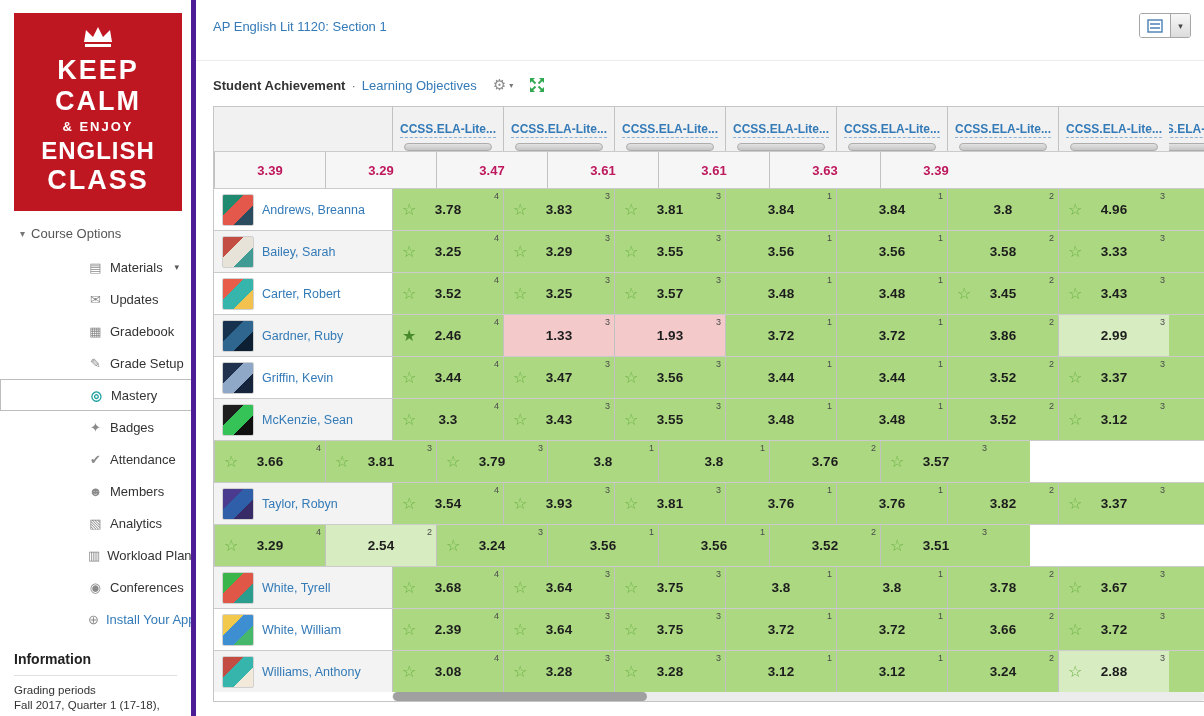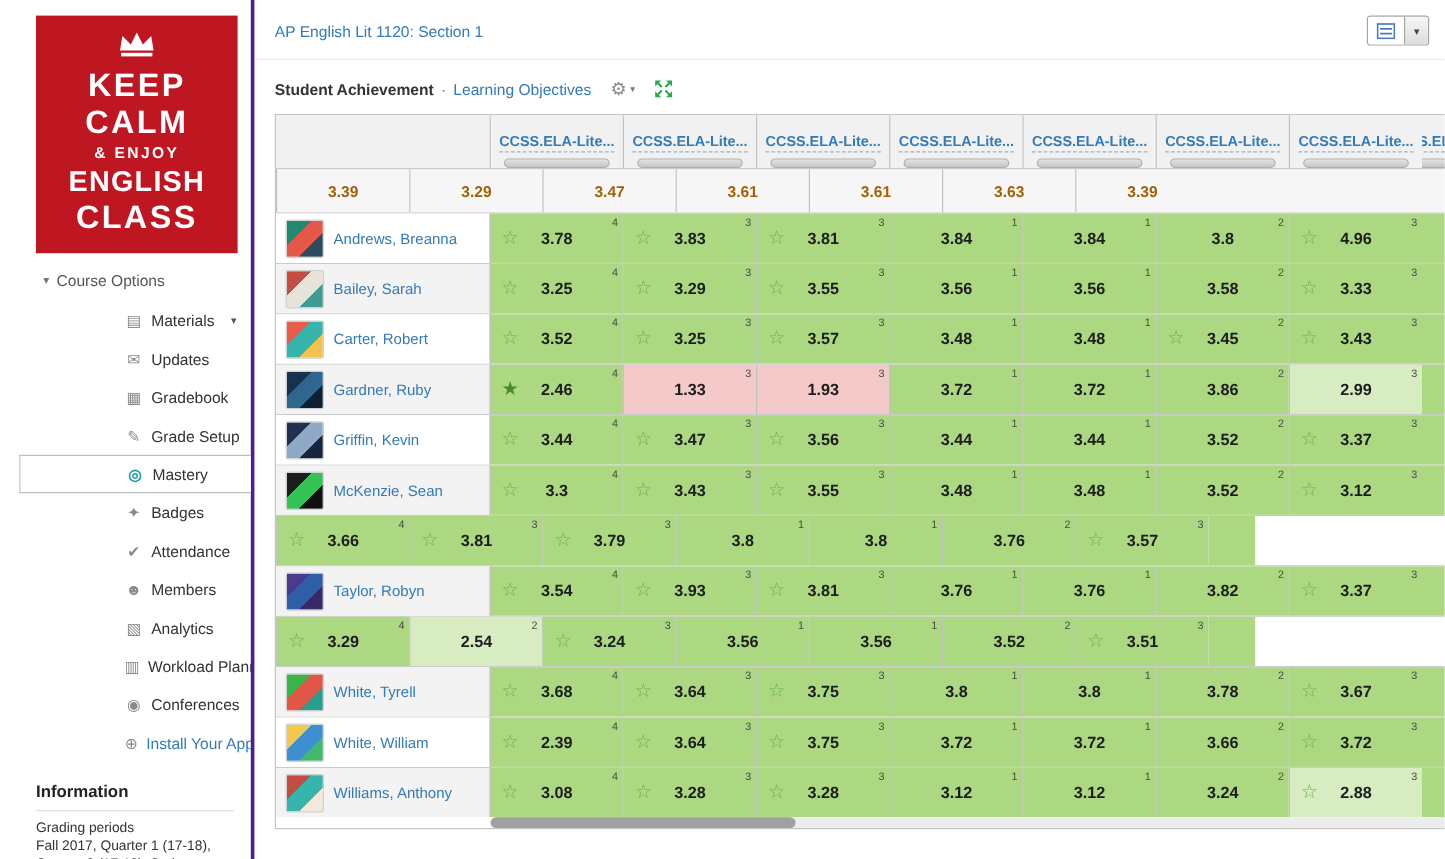--- a/index.html
+++ b/index.html
@@ -1,21 +1,21 @@
 <!DOCTYPE html>
 <html><head>
 <meta charset="utf-8">
 <style>
   * { box-sizing: border-box; margin:0; padding:0; }
   body { width:1204px; height:716px; overflow:hidden; background:#fff;
          font-family:"Liberation Sans", sans-serif; color:#333; }
   .app { display:flex; width:1204px; height:716px; }
 
   
-  .sidebar { width:196px; flex:0 0 196px; border-right:3px solid #4c1d95; background:#fff; overflow:hidden;margin-left:16px; }
+  .sidebar { width:196px; flex:0 0 196px; border-right:5px solid #4c1d95; background:#fff; overflow:hidden; }
   .poster { width:168px; height:198px; margin:13px 0 0 14px; background:#bf1722; color:#fff;
             text-align:center; padding-top:12px; }
   .poster .crown { margin-bottom:2px; }
   .p1,.p2,.p5 { font-size:27px; font-weight:bold; letter-spacing:2px; line-height:1.15; }
   .p3 { font-size:13px; font-weight:bold; letter-spacing:2px; line-height:1.5; }
   .p4 { font-size:24px; font-weight:bold; letter-spacing:1px; line-height:1.2; }
   .course-options { padding:15px 0 0 20px; font-size:13px; color:#555; display:flex; align-items:center; gap:6px; cursor:pointer; }
   .co-caret { font-size:10px; color:#777; }
   nav { margin-top:10px; }
   .nav-item { height:32px; display:flex; align-items:center; padding-left:88px; font-size:13px; color:#333; cursor:pointer; position:relative; }
@@ -24,21 +24,21 @@
   .nav-caret { margin-left:auto; margin-right:12px; font-size:9px; color:#555; }
   .nav-item.selected { border:1px solid #bdbdbd; border-right:0; background:#fff; }
   .nav-item.selected .nav-icon { color:#1fa2a0; font-weight:bold; }
   .nav-item.linkish { color:#337ab7; }
   .info-h { margin:16px 14px 0 14px; padding-bottom:8px; border-bottom:1px solid #e0e0e0;
             font-weight:bold; font-size:14px; color:#222; }
   .grading { margin:7px 14px 0 14px; font-size:11.5px; color:#333; line-height:1.3; }
 
   
   .main { flex:1; position:relative; overflow:hidden; }
-  .topbar { position:relative; height:50px; border-bottom:1px solid #ececec; }
+  .topbar { position:relative; height:61px; border-bottom:1px solid #ececec; }
   .course-title { position:absolute; left:17px; top:19px; font-size:13px; color:#337ab7; text-decoration:none; cursor:pointer; }
   .split-btn { position:absolute; right:13px; top:13px; display:flex; height:25px; border:1px solid #a6a6a6; border-radius:3px; overflow:hidden; }
   .sb-main { width:30px; background:#fff; display:flex; align-items:center; justify-content:center; cursor:pointer; }
   .sb-caret { width:20px; background:linear-gradient(#f7f7f7,#dcdcdc); border-left:1px solid #a6a6a6;
               display:flex; align-items:center; justify-content:center; font-size:9px; color:#444; cursor:pointer; }
   .toolbar { display:flex; align-items:center; padding:15px 0 12px 17px; font-size:13px; }
   .tb-title { font-weight:bold; color:#333; }
   .tb-sep { margin:0 6px; color:#777; }
   .tb-link { color:#337ab7; cursor:pointer; text-decoration:none; }
   .gear-group { margin-left:16px; display:flex; align-items:center; gap:3px; cursor:pointer; color:#8a8a8a; }
@@ -53,21 +53,21 @@
   .cell { position:relative; }
   .name-col { flex:0 0 178px; width:178px; }
   .gcol { flex:0 0 111px; width:111px; border-left:1px solid #c2c2c2; }
   .sliver { flex:0 0 39px; width:39px; overflow:hidden; }
   .thead { height:44px; background:#f1f1f1; }
   .thcell { display:flex; flex-direction:column; align-items:center; justify-content:flex-end; overflow:hidden; cursor:pointer; }
   .th-label { color:#337ab7; font-size:12px; font-weight:bold; white-space:nowrap; border-bottom:1px dashed #8fb3d6; padding-bottom:1px; margin-bottom:5px; }
   .th-bar { width:88px; height:8px; flex:0 0 8px; border:1px solid #adadad; border-radius:4px; background:linear-gradient(#e2e2e2,#c6c6c6); }
   .avg-row { height:37px; background:#f6f6f6; }
   .avg-label { display:flex; align-items:center; padding-left:9px; font-weight:bold; font-size:13px; color:#222; }
-  .avg-val { display:flex; align-items:center; justify-content:center; font-weight:bold; font-size:13px; color:#a16207; }
+  .avg-val { display:flex; align-items:center; justify-content:center; font-weight:bold; font-size:13px; color:#be185d; }
   .srow { height:42px; }
   .name-cell { display:flex; align-items:center; gap:8px; padding-left:8px; background:#fff; overflow:hidden; }
   .name-cell.alt { background:#f3f3f3; }
   .avatar { width:32px; height:32px; flex:0 0 32px; border-radius:2px; border:1px solid #d0d0d0; }
   .sname { color:#337ab7; font-size:12.5px; text-decoration:none; white-space:nowrap; cursor:pointer; }
   .gval { display:flex; align-items:center; justify-content:center; cursor:pointer; }
   .bg-g { background:#abd881; }
   .bg-l { background:#d7ecc0; }
   .bg-p { background:#f3c9ca; }
   .star { position:absolute; left:9px; top:50%; transform:translateY(-50%); font-size:16px; color:#6cb044; line-height:1; }

